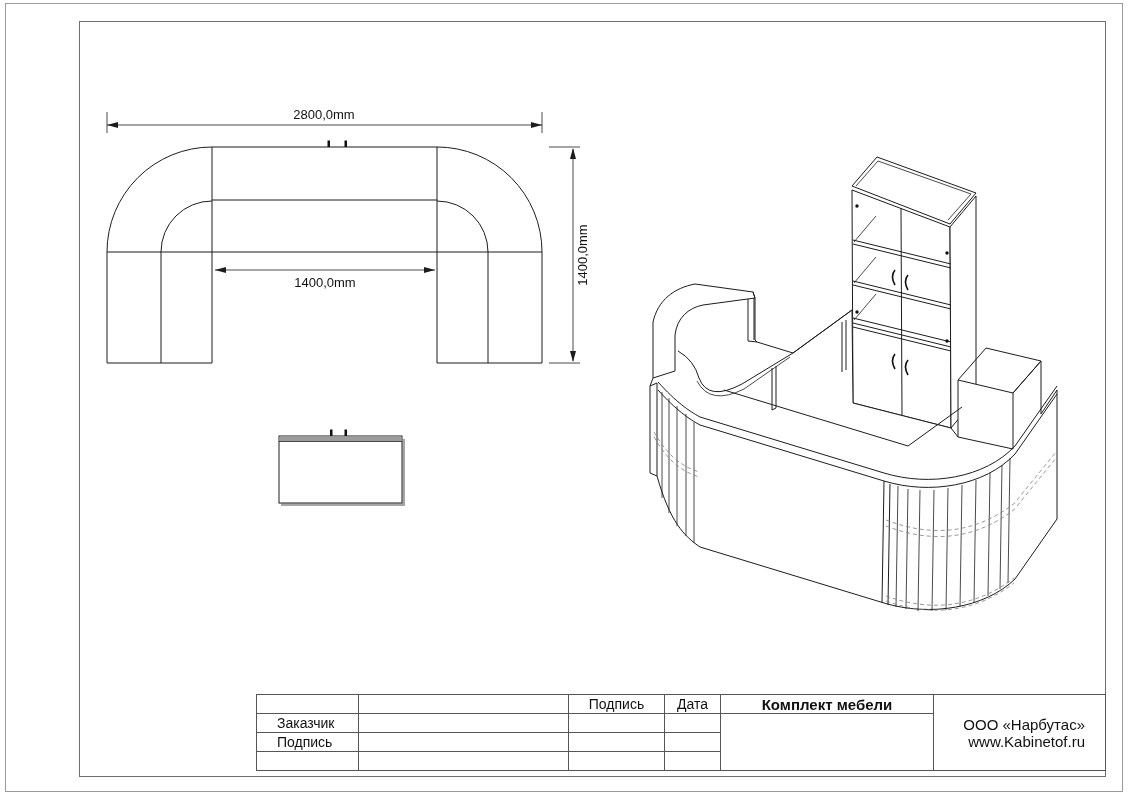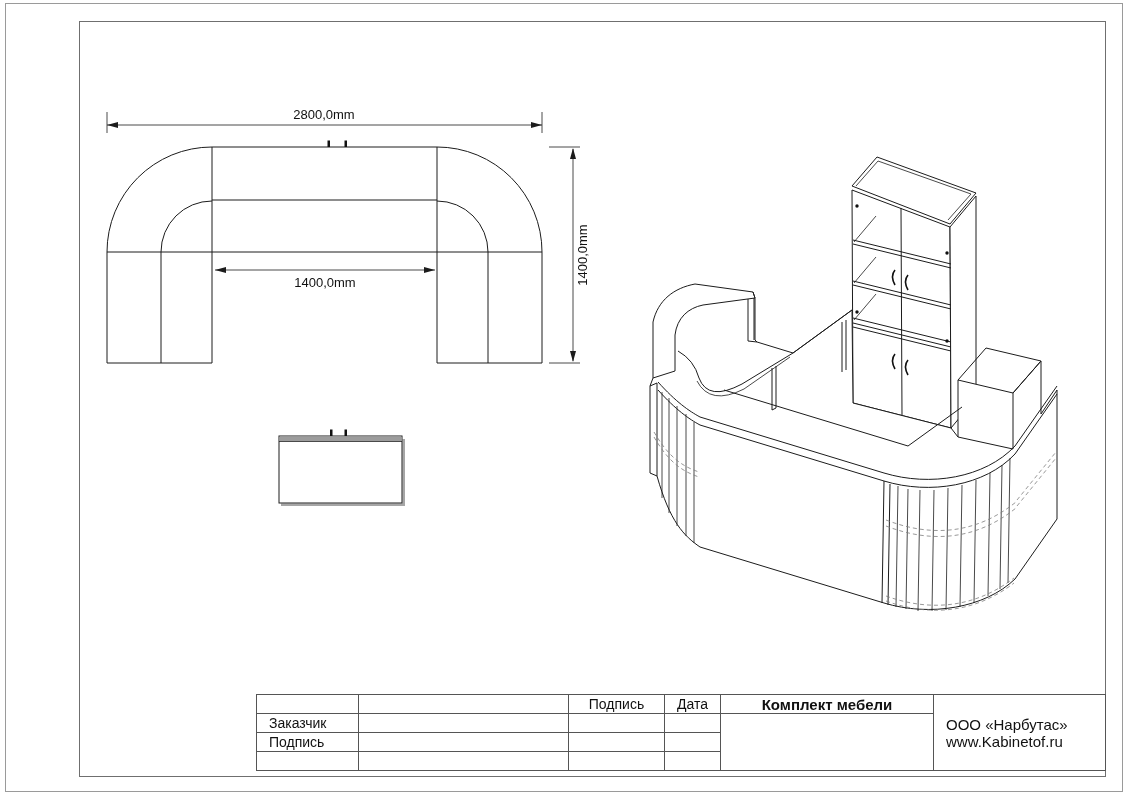--- a/index.html
+++ b/index.html
@@ -11,24 +11,24 @@
         border:1px solid #6f6f6f;box-sizing:border-box;}
   svg{position:absolute;left:0;top:0;}
   .ln{stroke:#1c1c1c;stroke-width:1;fill:none;}
   .thin{stroke:#1c1c1c;stroke-width:0.8;fill:none;}
   .face{fill:#ffffff;stroke:#1c1c1c;stroke-width:1;}
   .dash{stroke:#7d7d7d;stroke-width:0.8;fill:none;stroke-dasharray:4 3;}
   .dimtxt{font-family:"Liberation Sans",sans-serif;font-size:13px;fill:#111;}
   .arrow{fill:#1c1c1c;stroke:none;}
   #title-block{position:absolute;left:256px;top:694px;border-collapse:collapse;
         table-layout:fixed;width:849px;}
-  #title-block td{border:1px solid #555;height:18px;padding:0 12px;
+  #title-block td{border:1px solid #555;height:18px;padding:0 20px;
         font-size:14px;color:#111;overflow:hidden;white-space:nowrap;}
   #title-block td.c{text-align:center;padding:0;}
-  #title-block td.company{font-size:15px;text-align:left;vertical-align:middle;}
+  #title-block td.company{font-size:15px;text-align:right;vertical-align:middle;}
   #title-block td.doc{font-size:15px;font-weight:bold;}
 </style>
 </head>
 <body>
 
 <div id="page">
   <div id="page-border"></div>
   <div id="drawing-frame"></div>
 
   <svg width="1129" height="800" viewBox="0 0 1129 800">

